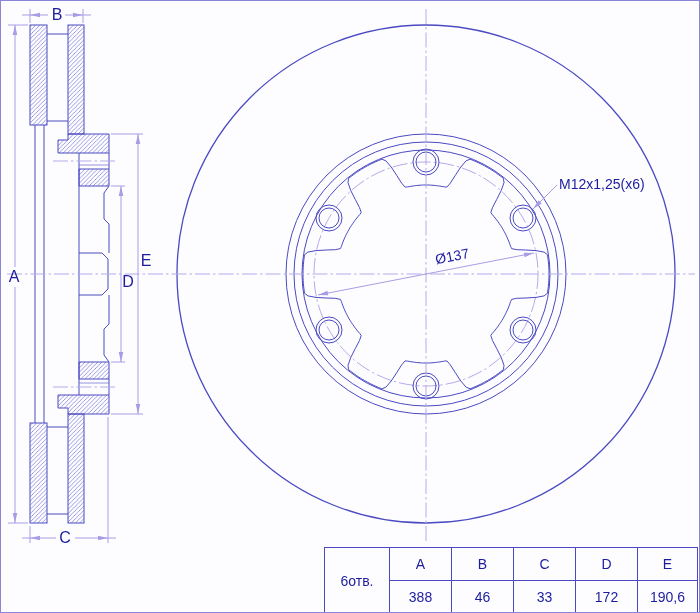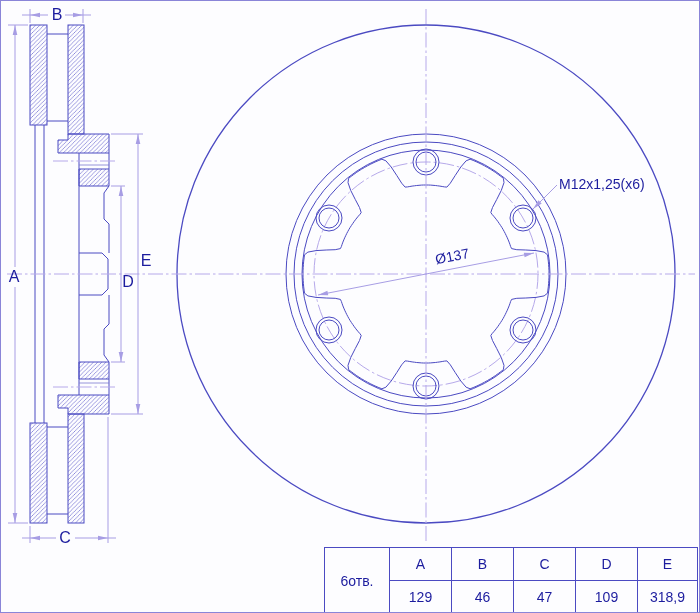--- a/index.html
+++ b/index.html
@@ -148,21 +148,21 @@
     <tbody>
         <tr>
       <td rowspan="2">6отв.</td>
       <td>A</td>
       <td>B</td>
       <td>C</td>
       <td>D</td>
       <td>E</td>
     </tr>
     <tr>
-      <td>129</td>
+      <td>388</td>
       <td>46</td>
-      <td>47</td>
-      <td>109</td>
-      <td>318,9</td>
+      <td>33</td>
+      <td>172</td>
+      <td>190,6</td>
     </tr>
   </tbody>
     </table>
 </div>
 
 </body></html>

